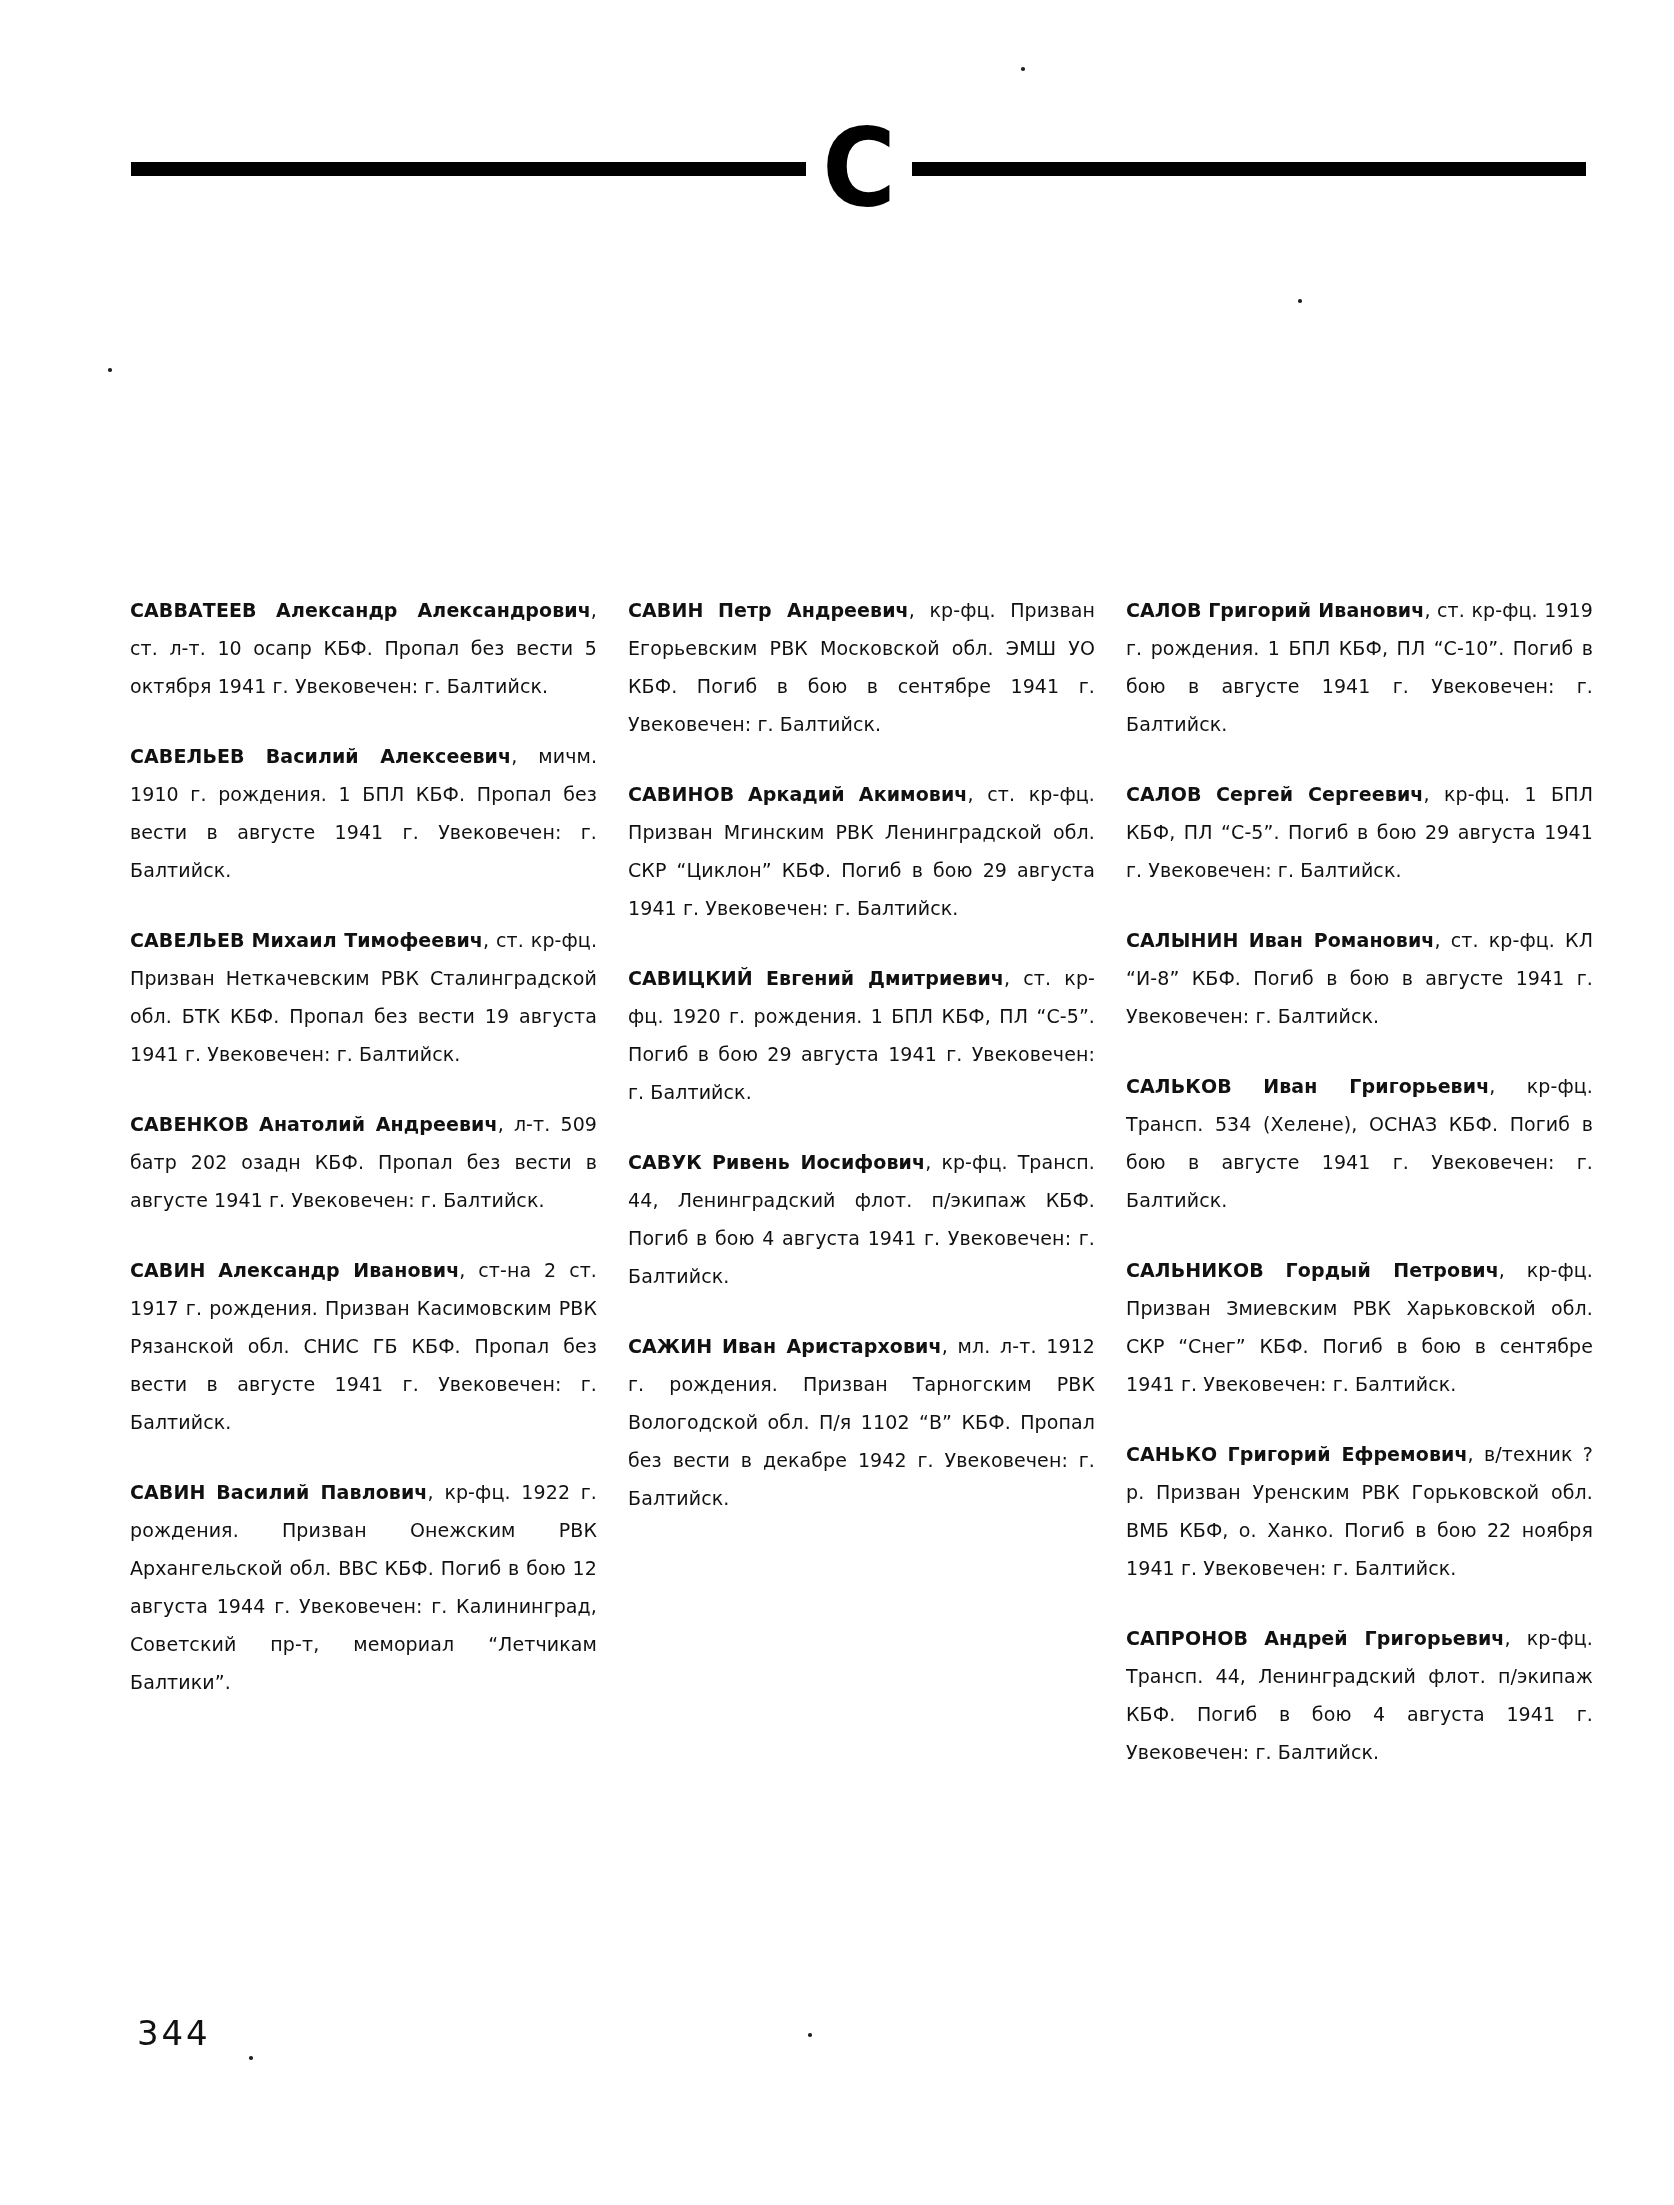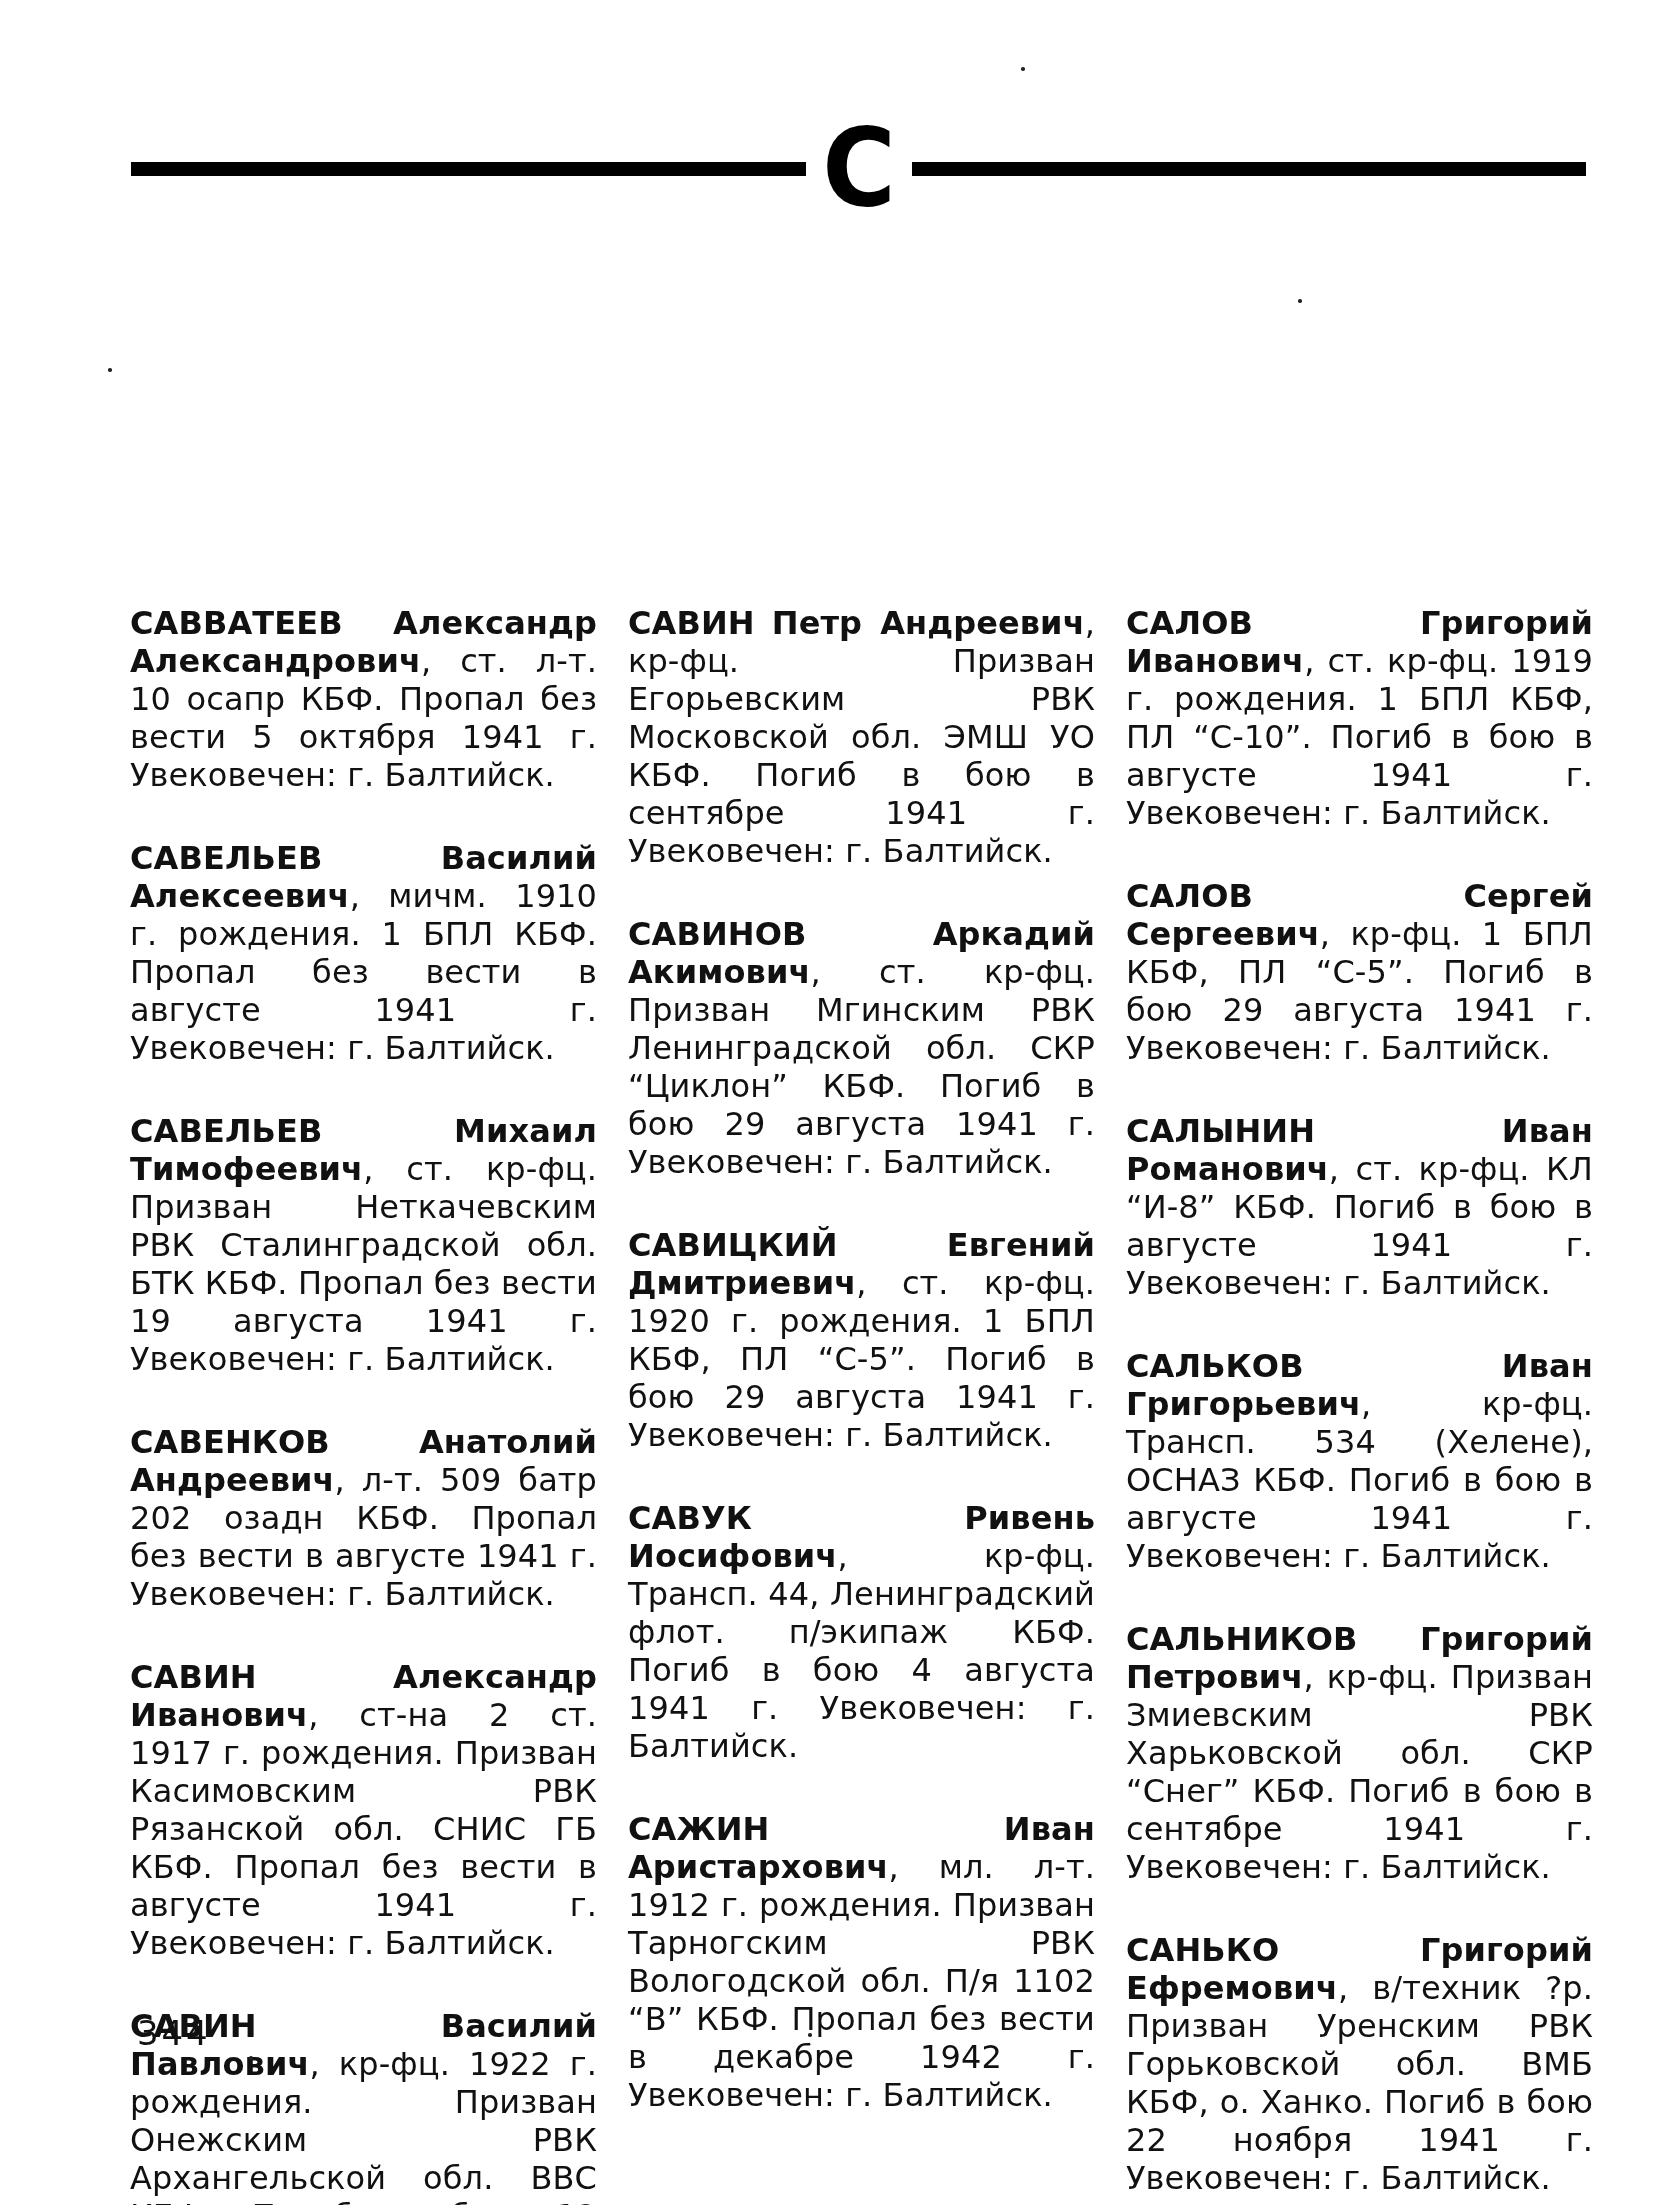--- a/index.html
+++ b/index.html
@@ -16,21 +16,21 @@
     font-family: "DejaVu Sans", sans-serif; font-weight: bold;
     font-size: 109px; line-height: 109px; padding: 0 13px; color: #000;
     transform: scaleX(0.92);
   }
   .columns {
     position: absolute; top: 572px; left: 130px; width: 1463px;
     display: grid; grid-template-columns: 467px 467px 467px; column-gap: 31px;
   }
   .col { display: flex; flex-direction: column; }
   .entry {
-    font-size: 32px; line-height: 38px; text-align: justify;
+    font-size: 19px; line-height: 38px; text-align: justify;
     hyphens: manual; margin-bottom: 13px; letter-spacing: 0.1px;
   }
   .entry .surname { font-weight: bold; }
   .entry .given { font-weight: bold; }
   .page-number {
     position: absolute; left: 137px; top: 2013px;
     font-size: 34px; letter-spacing: 2.9px; color: #111;
   }
   .speck { position: absolute; width: 3.6px; height: 3.6px; border-radius: 50%; background: #222; }
 </style>
@@ -62,21 +62,21 @@
     <p class="entry"><span class="surname">САВУК</span> <span class="given">Ривень Иосифович</span>, <span>кр-фц. Трансп. 44, Ленинградский флот. п/экипаж КБФ. Погиб в бою 4 августа 1941 г. Увековечен: г. Балтийск.</span></p>
     <p class="entry"><span class="surname">САЖИН</span> <span class="given">Иван Аристархович</span>, <span>мл. л-т. 1912 г. рождения. Призван Тарногским РВК Вологодской обл. П/я 1102 “В” КБФ. Пропал без вести в декабре 1942 г. Увековечен: г. Балтийск.</span></p>
 
   </div>
 
   <div class="col">
     <p class="entry"><span class="surname">САЛОВ</span> <span class="given">Григорий Иванович</span>, <span>ст. кр-фц. 1919 г. рождения. 1 БПЛ КБФ, ПЛ “С-10”. Погиб в бою в августе 1941 г. Увековечен: г. Балтийск.</span></p>
     <p class="entry"><span class="surname">САЛОВ</span> <span class="given">Сергей Сергеевич</span>, <span>кр-фц. 1 БПЛ КБФ, ПЛ “С-5”. Погиб в бою 29 августа 1941 г. Увековечен: г. Балтийск.</span></p>
     <p class="entry"><span class="surname">САЛЫНИН</span> <span class="given">Иван Романович</span>, <span>ст. кр-фц. КЛ “И-8” КБФ. Погиб в бою в августе 1941 г. Увековечен: г. Балтийск.</span></p>
     <p class="entry"><span class="surname">САЛЬКОВ</span> <span class="given">Иван Григорьевич</span>, <span>кр-фц. Трансп. 534 (Хелене), ОСНАЗ КБФ. Погиб в бою в августе 1941 г. Увековечен: г. Балтийск.</span></p>
-    <p class="entry"><span class="surname">САЛЬНИКОВ</span> <span class="given">Григорий Петрович</span>, <span>кр-фц. Призван Змиевским РВК Харьковской обл. СКР “Снег” КБФ. Погиб в бою в сентябре 1941 г. Увековечен: г. Балтийск.</span></p>
+    <p class="entry"><span class="surname">САЛЬНИКОВ</span> <span class="given">Гордый Петрович</span>, <span>кр-фц. Призван Змиевским РВК Харьковской обл. СКР “Снег” КБФ. Погиб в бою в сентябре 1941 г. Увековечен: г. Балтийск.</span></p>
     <p class="entry"><span class="surname">САНЬКО</span> <span class="given">Григорий Ефремович</span>, <span>в/техник ?р. Призван Уренским РВК Горьковской обл. ВМБ КБФ, о. Ханко. Погиб в бою 22 ноября 1941 г. Увековечен: г. Балтийск.</span></p>
     <p class="entry"><span class="surname">САПРОНОВ</span> <span class="given">Андрей Григорьевич</span>, <span>кр-фц. Трансп. 44, Ленинградский флот. п/экипаж КБФ. Погиб в бою 4 августа 1941 г. Увековечен: г. Балтийск.</span></p>
 
   </div>
 </div>
 
 <div class="page-number">344</div>
 
 <div class="speck" style="left:1021px; top:67px;"></div>
 <div class="speck" style="left:1298px; top:299px;"></div>

